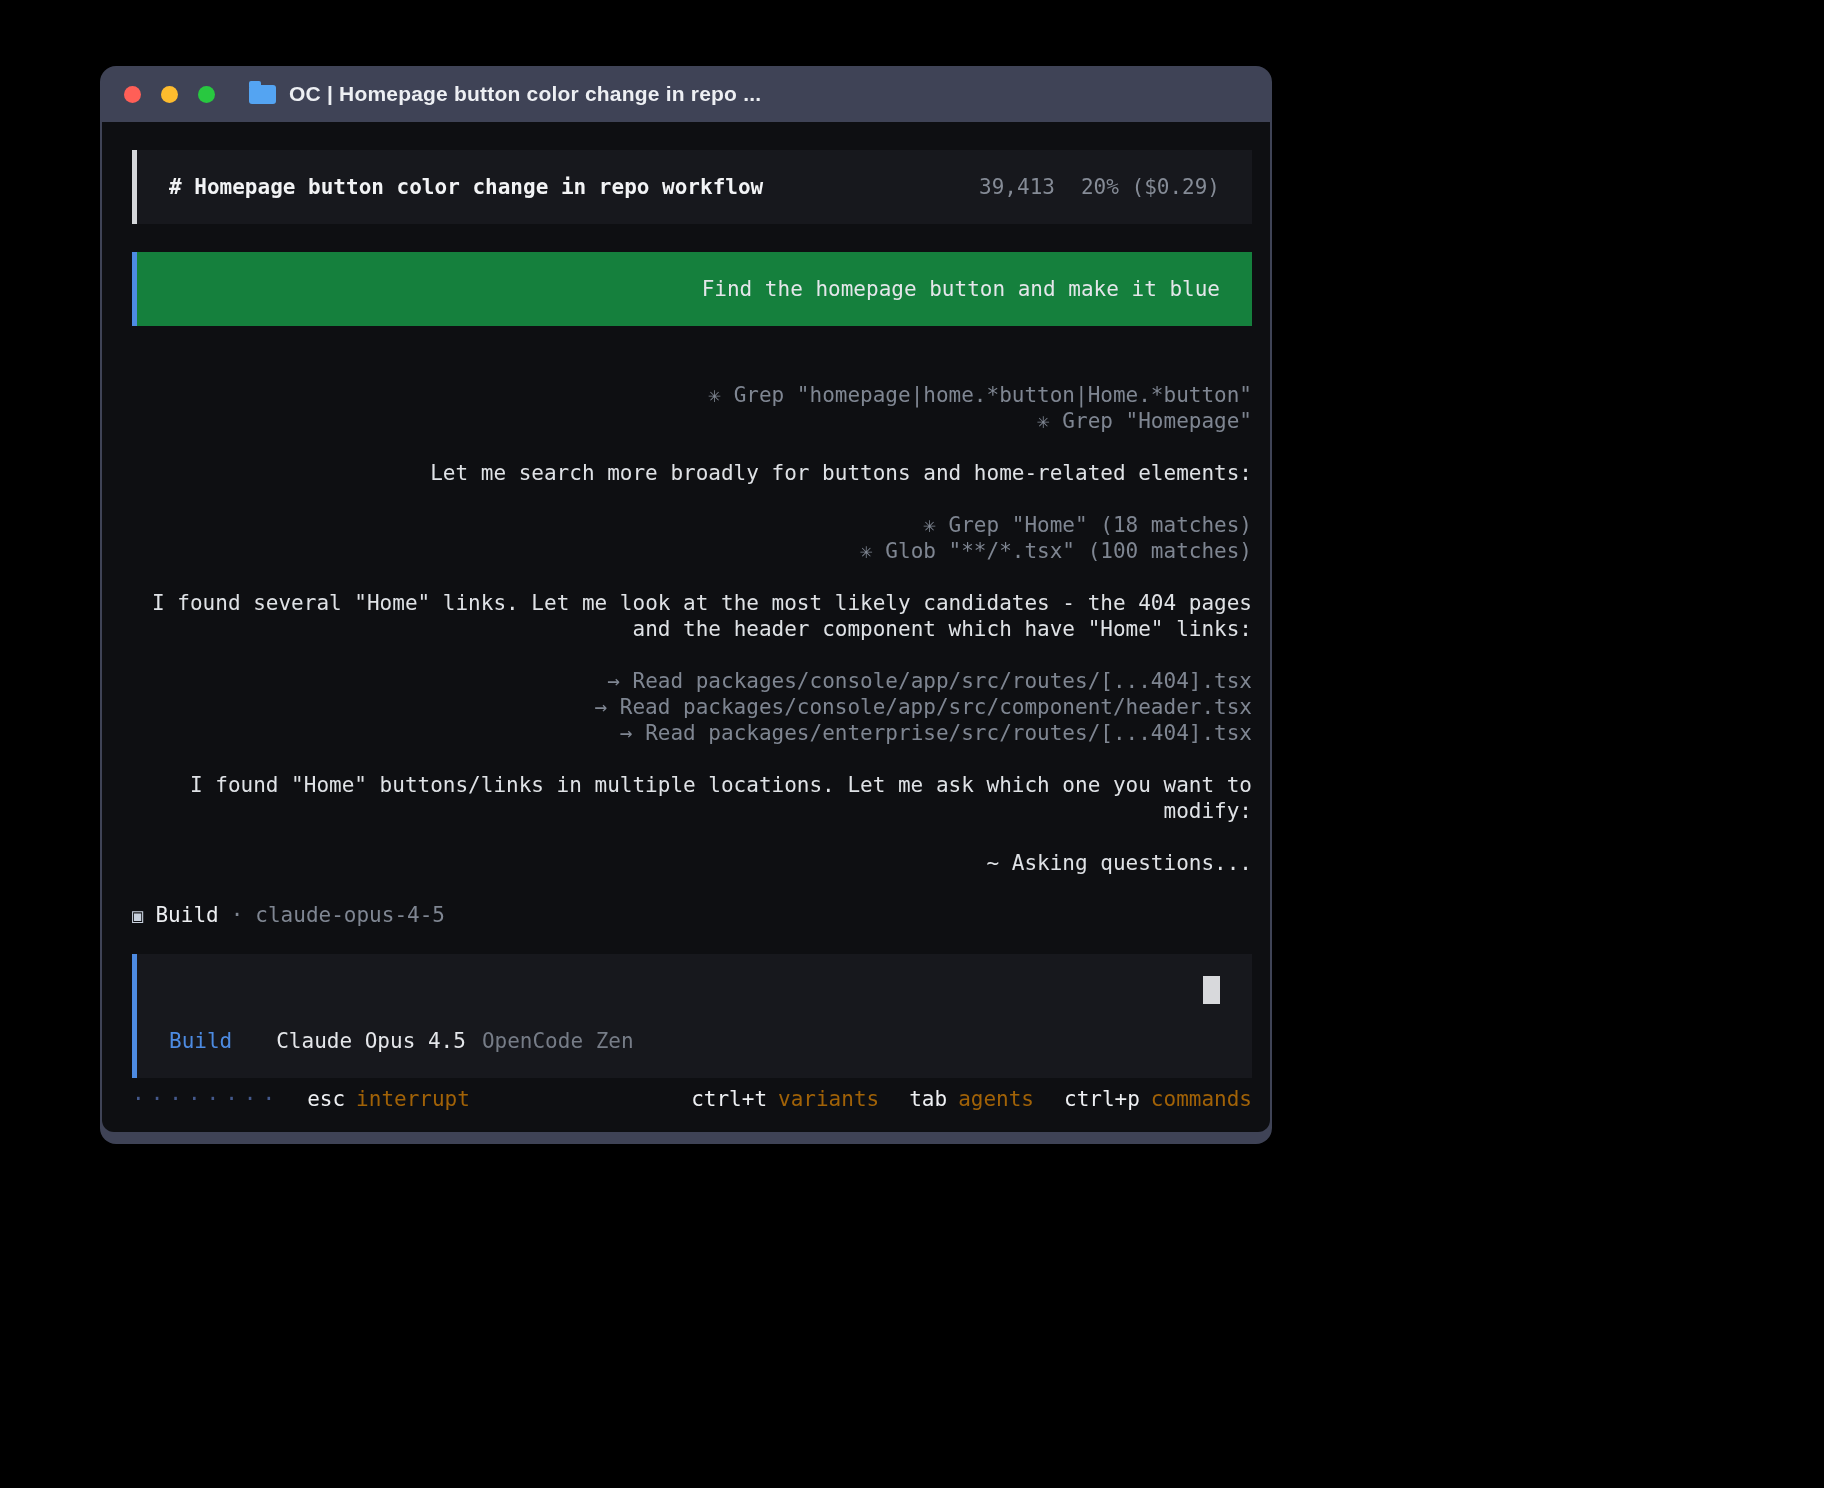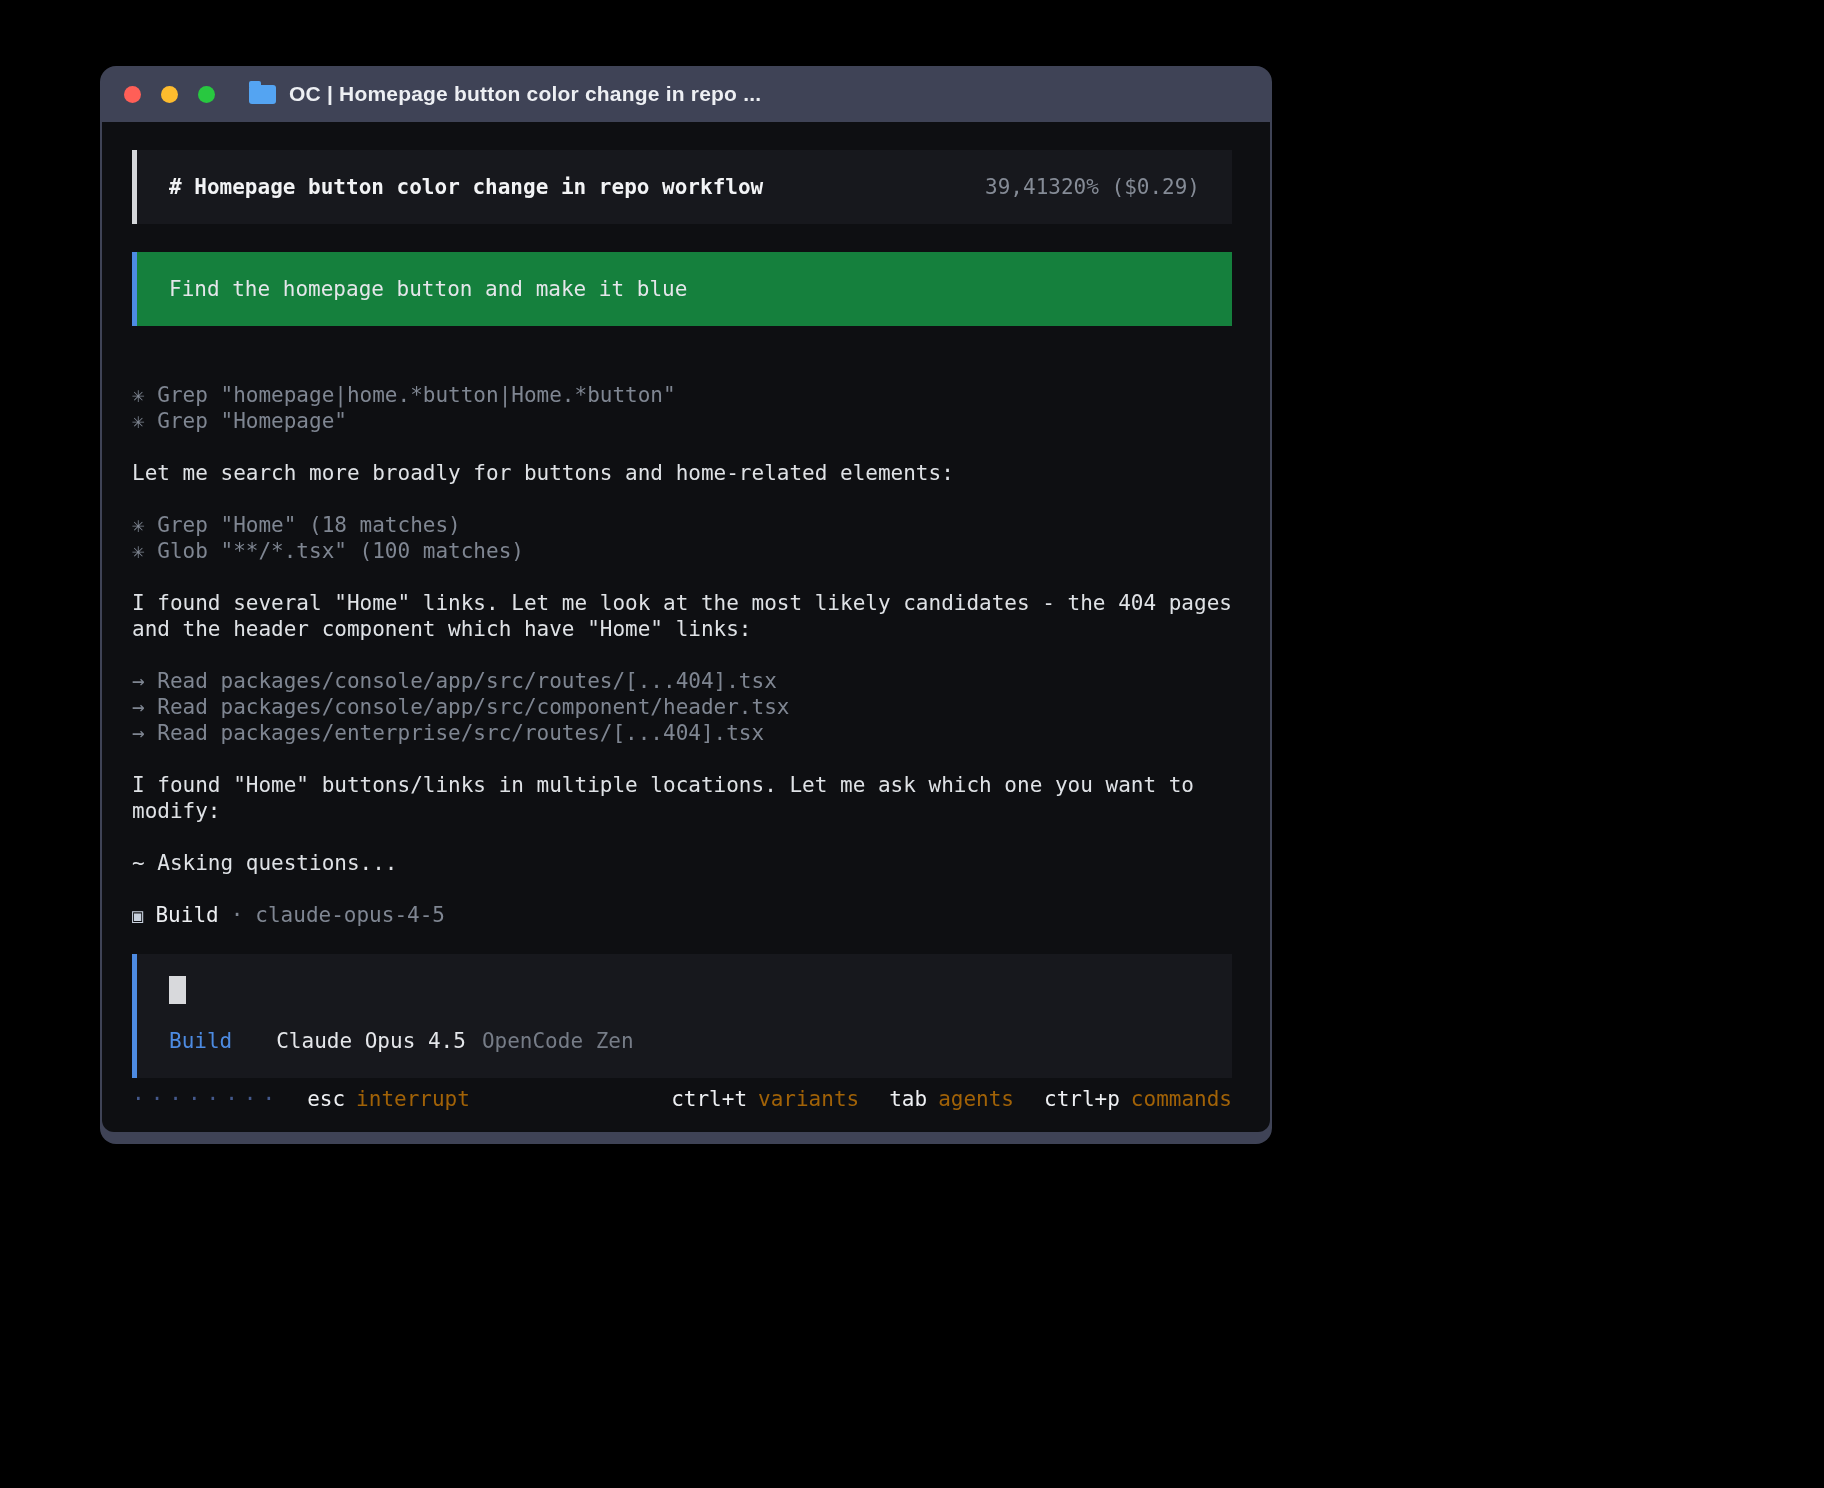--- a/index.html
+++ b/index.html
@@ -17,28 +17,28 @@
   .light.yellow { background:#febc2e; }
   .light.green { background:#28c840; }
 
   .folder { width:27px; height:19px; background:#54a4f2; border-radius:3px; position:relative; margin-right:13px; }
   .folder::before { content:""; position:absolute; top:-4px; left:0; width:12px; height:6px;
                     background:#54a4f2; border-radius:2px 2px 0 0; }
   .win-title { color:#edeff3; font-weight:bold; font-size:21px; letter-spacing:.2px; }
 
   .terminal { position:absolute; top:56px; left:2px; right:2px; bottom:12px;
               background:#0e0f12; border-radius:0 0 12px 12px;
-              padding:28px 38px 20px 30px; display:flex; flex-direction:column;
-              font-size:21px; line-height:26px; color:#dfe2e6; }
+              padding:28px 18px 20px 30px; display:flex; flex-direction:column;
+              font-size:21px; line-height:26px; color:#dfe2e6;text-align:right; }
 
   .block { padding:24px 32px; }
   .session-header { background:#17181d; border-left:5px solid #d4d6da;
                     display:flex; justify-content:space-between; align-items:center; }
   .session-title { color:#f2f3f5; font-weight:bold; }
-  .session-stats { color:#858b96; display:flex; }
+  .session-stats { color:#858b96; display:flex; gap:26px; }
 
   .user-msg { background:#15803d; border-left:5px solid #4d8be2; margin-top:28px; color:#e4e6ea; }
 
   .convo { margin-top:30px; }
   .line  { white-space:pre-wrap; }
   .para  { color:#dfe2e6; max-width:1295px; }
   .dim   { color:#7f8692; }
   .gap   { height:26px; }
 
   .agent-line { display:flex; align-items:center; gap:12px; }

